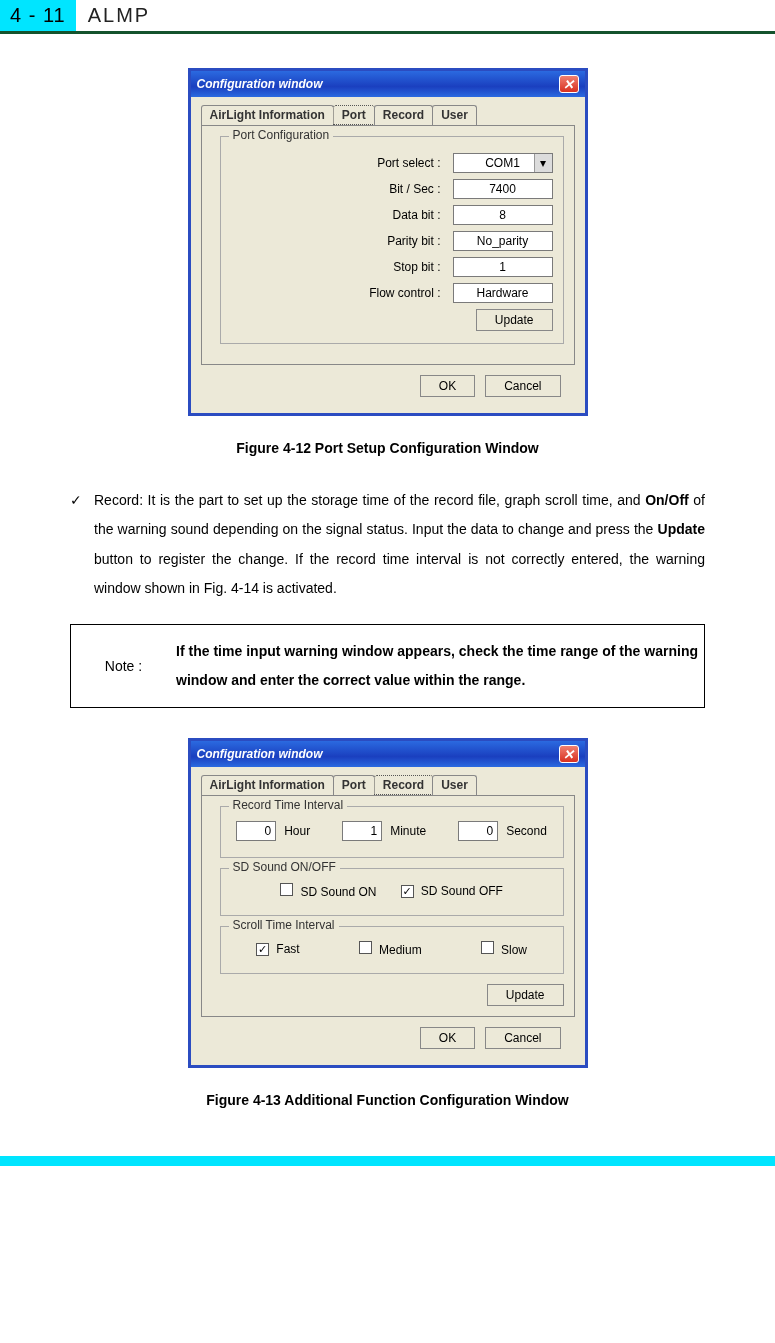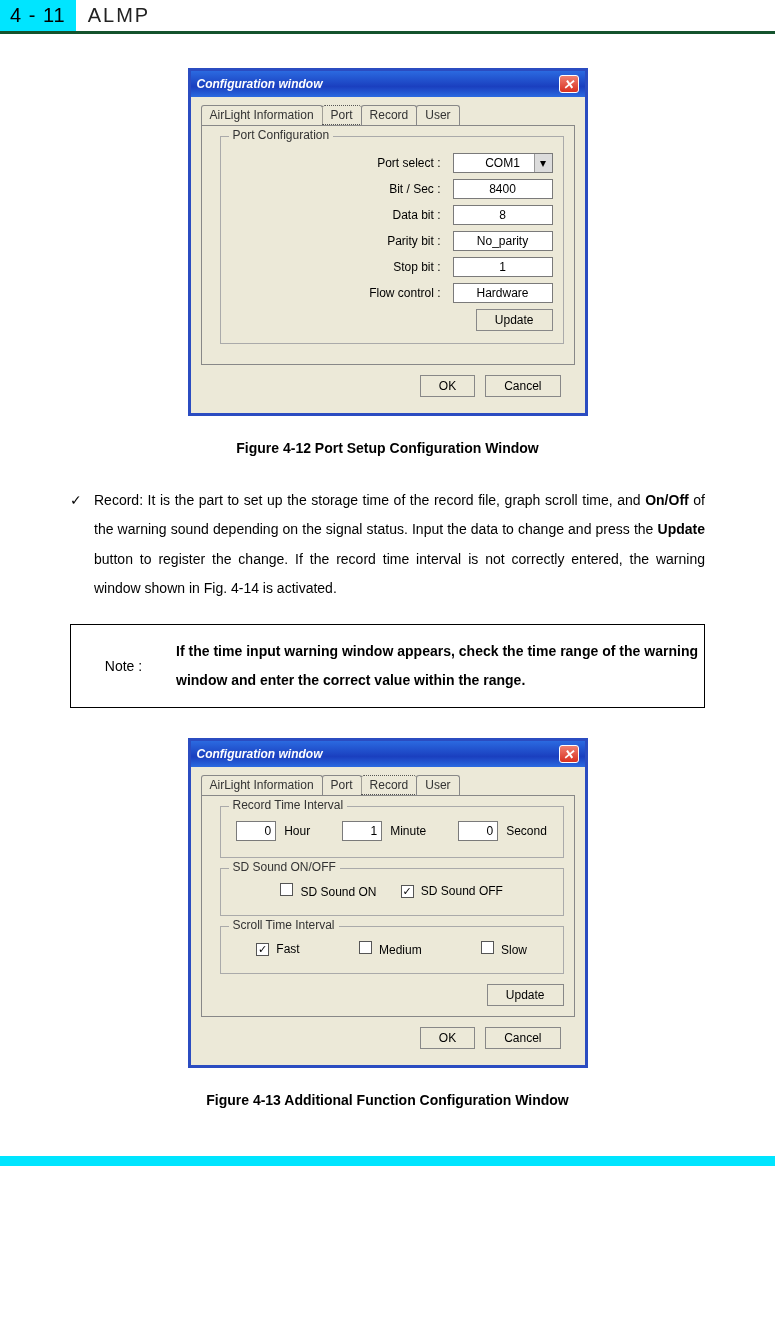--- a/index.html
+++ b/index.html
@@ -65,21 +65,21 @@
   }
   .win-close {
     width: 20px; height: 18px;
     background: linear-gradient(to bottom,#f08070,#d83020);
     border: 1px solid #fff;
     border-radius: 3px;
     display: flex; align-items: center; justify-content: center;
     color: #fff; font-weight: bold; font-size: 13px; line-height: 1;
   }
   .win-body { padding: 8px 10px 10px 10px; }
-  .tab-row { display: flex; align-items: flex-end; }
+  .tab-row { display: flex; align-items: flex-end; font-weight: bold; }
   .tab {
     background: #ece9d8;
     border: 1px solid #888;
     border-bottom: none;
     border-radius: 3px 3px 0 0;
     padding: 2px 8px;
     font-size: 12px;
     margin-right: -1px;
     color: #333;
     height: 20px;
@@ -199,21 +199,21 @@
 
             <div class="fld-row">
               <span class="lbl">Port select :</span>
               <span class="combo">
                 <span>COM1</span>
                 <span class="arrow">▾</span>
               </span>
             </div>
             <div class="fld-row">
               <span class="lbl">Bit / Sec :</span>
-              <span class="textfield">8400</span>
+              <span class="textfield">7400</span>
             </div>
             <div class="fld-row">
               <span class="lbl">Data bit :</span>
               <span class="textfield">8</span>
             </div>
             <div class="fld-row">
               <span class="lbl">Parity bit :</span>
               <span class="textfield">No_parity</span>
             </div>
             <div class="fld-row">

